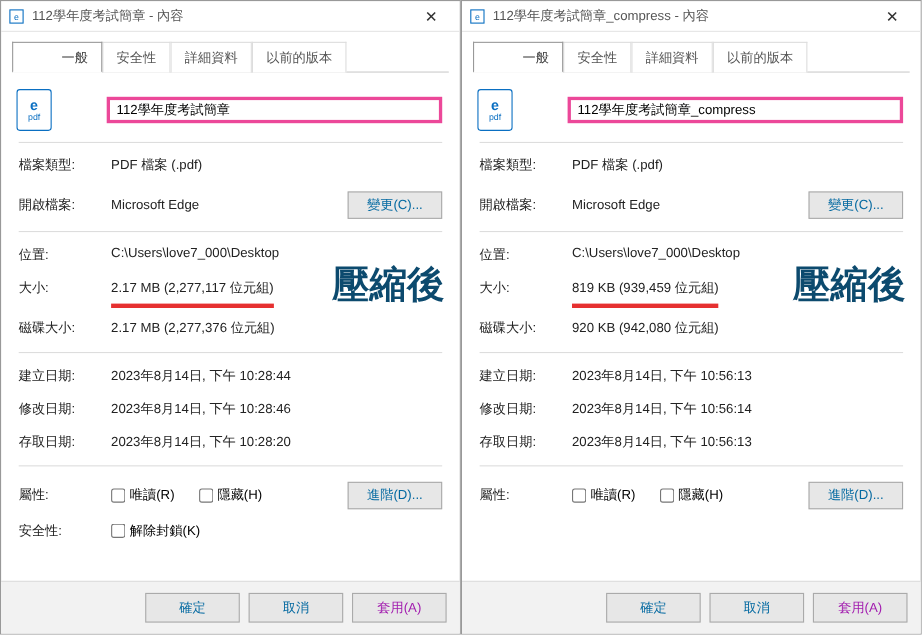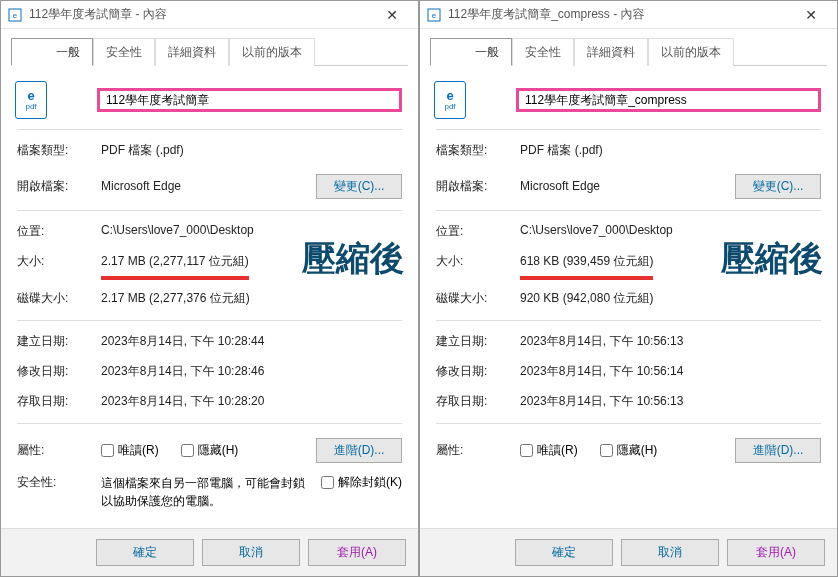--- a/index.html
+++ b/index.html
@@ -168,21 +168,21 @@
   pointer-events: none;
 }
 .footer {
   display: flex;
   justify-content: flex-end;
   gap: 8px;
   padding: 10px 12px;
   border-top: 1px solid #ddd;
   background: #f2f2f2;
 }
-.footer .btn { width: 98px; padding: 4px 0; }
+.footer .btn { width: 86px; padding: 4px 0; }
 .security-text {
   line-height: 1.5;
   flex: 1;
   padding-right: 8px;
 }
 .attrs-cell {
   flex: 1;
   display: flex;
   align-items: center;
 }
@@ -264,21 +264,20 @@
           </label>
         <label class="checkbox">
             <input type="checkbox" style="">
             <span>隱藏(H)</span>
           </label>
         <button class="btn">進階(D)...</button>
       </div>
     </div>
     <div class="row">
       <span class="label">安全性:</span>
-      <span class="security-text">這個檔案來自另一部電腦，可能會封鎖以協助保護您的電腦。</span>
       <label class="checkbox" style="margin:0">
           <input type="checkbox" style="">
           <span>解除封鎖(K)</span>
         </label>
     </div>
   </div>
 
   <div class="footer">
     <button class="btn">確定</button>
     <button class="btn">取消</button>
@@ -325,21 +324,21 @@
       <span class="value">Microsoft Edge</span>
       <button class="btn">變更(C)...</button>
     </div>
     <hr class="divider">
     <div class="row">
       <span class="label">位置:</span>
       <span class="value">C:\Users\love7_000\Desktop</span>
     </div>
     <div class="row">
       <span class="label">大小:</span>
-      <span class="value"><span class="underline-red">618 KB (939,459 位元組)</span></span>
+      <span class="value"><span class="underline-red">819 KB (939,459 位元組)</span></span>
     </div>
     <div class="row">
       <span class="label">磁碟大小:</span>
       <span class="value">920 KB (942,080 位元組)</span>
     </div>
     <hr class="divider">
     <div class="row">
       <span class="label">建立日期:</span>
       <span class="value">2023年8月14日, 下午 10:56:13</span>
     </div>

